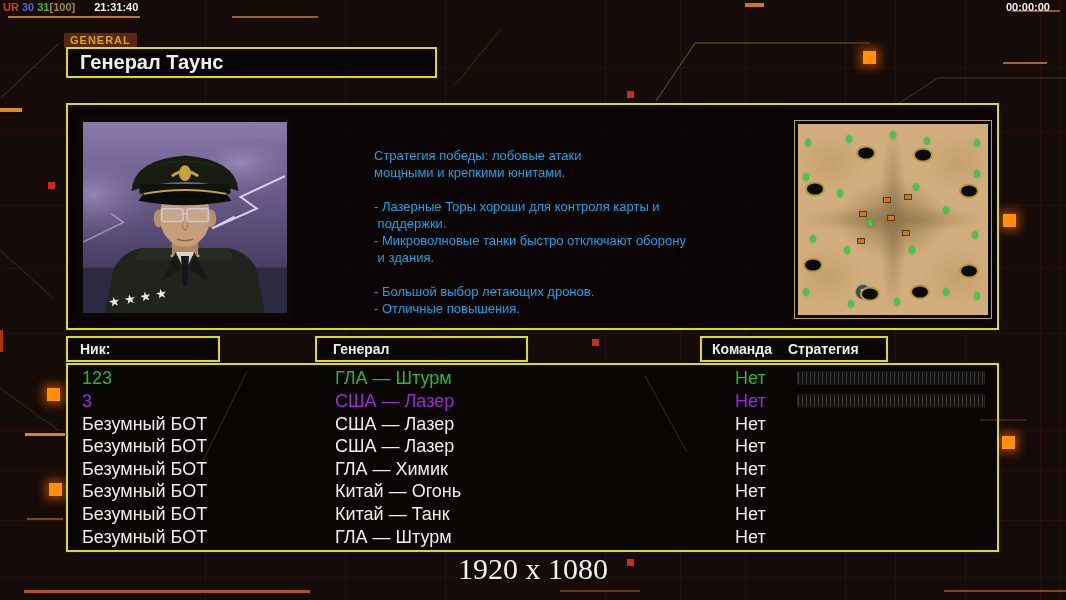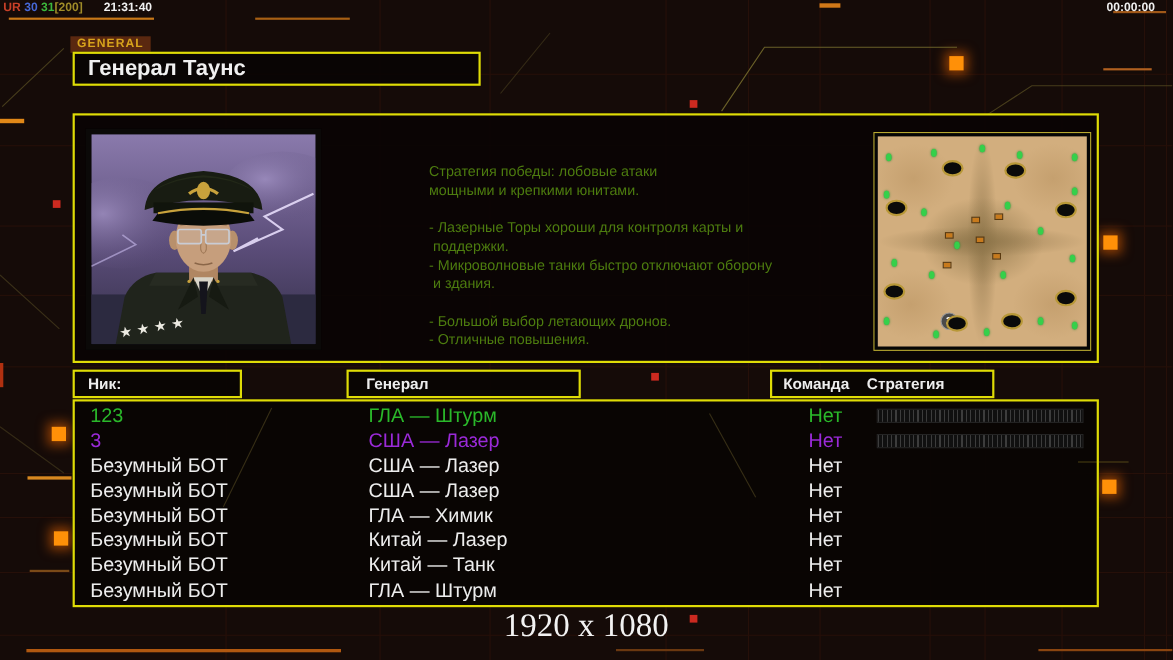--- a/index.html
+++ b/index.html
@@ -29,22 +29,22 @@
   .title-box{position:absolute;left:66px;top:47px;width:371px;height:31px;
     border:2px solid #dfdc06;background:rgba(8,4,3,.88);box-sizing:border-box;z-index:2;
     color:#f0f0f0;font-size:20px;font-weight:bold;line-height:27px;padding-left:12px}
 
   
   .main-panel{position:absolute;left:66px;top:103px;width:933px;height:227px;
     border:2px solid #dfdc06;background:rgba(8,4,3,.86);box-sizing:border-box;z-index:2}
   .portrait-frame{position:absolute;left:10px;top:12px;width:214px;height:201px;
     background:#000;border:5px solid #0b0908;box-sizing:border-box}
   .portrait-frame svg{display:block;width:100%;height:100%}
-  .strategy-text{position:absolute;left:322px;top:42px;width:390px;
-    color:#4d7c0f;font-size:13px;line-height:17px;white-space:pre}
+  .strategy-text{position:absolute;left:306px;top:42px;width:390px;
+    color:#0ea5e9;font-size:13px;line-height:17px;white-space:pre}
   .map-box{position:absolute;left:726px;top:15px;width:198px;height:199px;
     border:1px solid #b8a830;background:#050505;box-sizing:border-box;padding:3px}
   .map-terrain{position:relative;width:100%;height:100%;
     background-color:#d2ae7e;
     background-image:
       radial-gradient(ellipse 42% 30% at 50% 50%, rgba(141,117,73,.85), transparent 70%),
       radial-gradient(ellipse 62% 9% at 50% 50%, rgba(128,104,64,.6), transparent 80%),
       radial-gradient(ellipse 9% 62% at 50% 50%, rgba(128,104,64,.6), transparent 80%),
       radial-gradient(ellipse 26% 22% at 17% 20%, rgba(184,146,96,.5), transparent 75%),
       radial-gradient(ellipse 26% 22% at 84% 20%, rgba(184,146,96,.5), transparent 75%),
@@ -60,21 +60,21 @@
   .map-badge{position:absolute;width:14px;height:14px;border-radius:50%;
     background:#4a4a4a;border:1px solid #9a9a9a;color:#fff;font-size:9px;font-weight:bold;
     text-align:center;line-height:14px;transform:translate(-50%,-50%)}
 
   
   .hdr{position:absolute;top:336px;height:26px;border:2px solid #dfdc06;
     background:rgba(8,4,3,.9);box-sizing:border-box;color:#ededed;font-size:14px;
     font-weight:bold;display:flex;align-items:center;z-index:2}
   .hdr-nick{left:66px;width:154px;padding-left:12px}
   .hdr-general{left:315px;width:213px;padding-left:16px}
-  .hdr-team{left:700px;width:204px;padding-left:10px}
+  .hdr-team{left:700px;width:188px;padding-left:10px}
   .hdr-team .second{margin-left:16px}
 
   
   .roster-panel{position:absolute;left:66px;top:363px;width:933px;height:189px;
     border:2px solid #dfdc06;background:rgba(8,4,3,.9);box-sizing:border-box;z-index:2}
   .rows{position:absolute;left:0;right:0;top:2px;bottom:2px;display:flex;flex-direction:column}
   .player-row{position:relative;flex:1;font-size:18px}
   .player-row .cell{position:absolute;top:50%;transform:translateY(-50%);white-space:nowrap}
   .cell.nick{left:14px}.cell.gen{left:267px}.cell.team{left:667px}
   .progress-bar{position:absolute;left:729px;top:50%;transform:translateY(-50%);
@@ -140,21 +140,21 @@
   <path d="M500,30 L455,85" stroke="#4a4020" fill="none" opacity=".6"></path>
   <path d="M0,250 L54,299" stroke="#4a4020" fill="none" opacity=".7"></path>
   <path d="M0,388 L58,430" stroke="#4a4020" fill="none" opacity=".6"></path>
 </svg>
 <svg class="circuits-over" width="1066" height="600" viewBox="0 0 1066 600">
   <path d="M247,371 L203,461" stroke="#8a7a38" fill="none"></path>
   <path d="M645,376 L687,452" stroke="#8a7a38" fill="none"></path>
   <path d="M980,420 L1026,420" stroke="#c8b030" fill="none"></path>
 </svg>
 
-<div class="debug-bar" id="debug-bar"><span style="color: rgb(200, 64, 40);">UR </span><span style="color: rgb(70, 104, 216);">30 </span><span style="color: rgb(60, 184, 60);">31</span><span style="color: rgb(160, 140, 40);">[200]</span><span style="color: rgb(240, 240, 240); margin-left: 16px;"> 21:31:40</span></div>
+<div class="debug-bar" id="debug-bar"><span style="color: rgb(200, 64, 40);">UR </span><span style="color: rgb(70, 104, 216);">30 </span><span style="color: rgb(60, 184, 60);">31</span><span style="color: rgb(160, 140, 40);">[100]</span><span style="color: rgb(240, 240, 240); margin-left: 16px;"> 21:31:40</span></div>
 <div class="match-timer">00:00:00</div>
 
 <div class="general-tab">GENERAL</div>
 <div class="title-box">Генерал Таунс</div>
 
 <div class="main-panel">
 
   <div class="portrait-frame">
     <svg viewBox="0 0 202 194" preserveAspectRatio="none">
       <defs>
@@ -293,21 +293,21 @@
 
   </div>
       <div class="player-row" style="color: rgb(237, 237, 237);">
     <span class="cell nick">Безумный БОТ</span>
     <span class="cell gen">ГЛА — Химик</span>
     <span class="cell team">Нет</span>
 
   </div>
       <div class="player-row" style="color: rgb(237, 237, 237);">
     <span class="cell nick">Безумный БОТ</span>
-    <span class="cell gen">Китай — Лазер</span>
+    <span class="cell gen">Китай — Огонь</span>
     <span class="cell team">Нет</span>
 
   </div>
       <div class="player-row" style="color: rgb(237, 237, 237);">
     <span class="cell nick">Безумный БОТ</span>
     <span class="cell gen">Китай — Танк</span>
     <span class="cell team">Нет</span>
 
   </div>
       <div class="player-row" style="color: rgb(237, 237, 237);">

